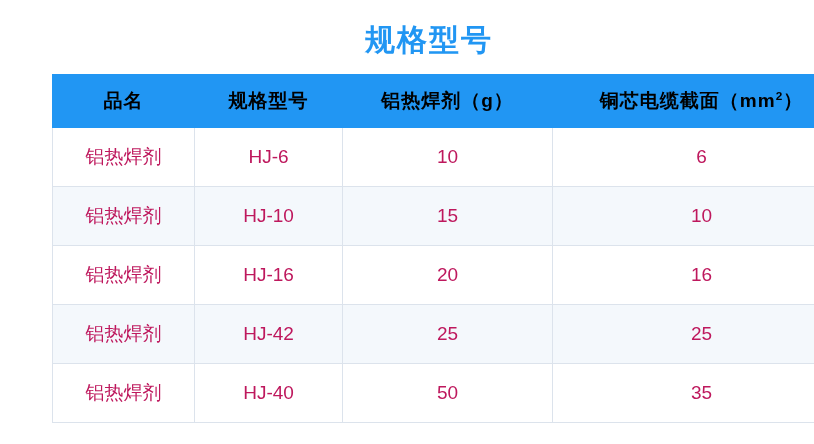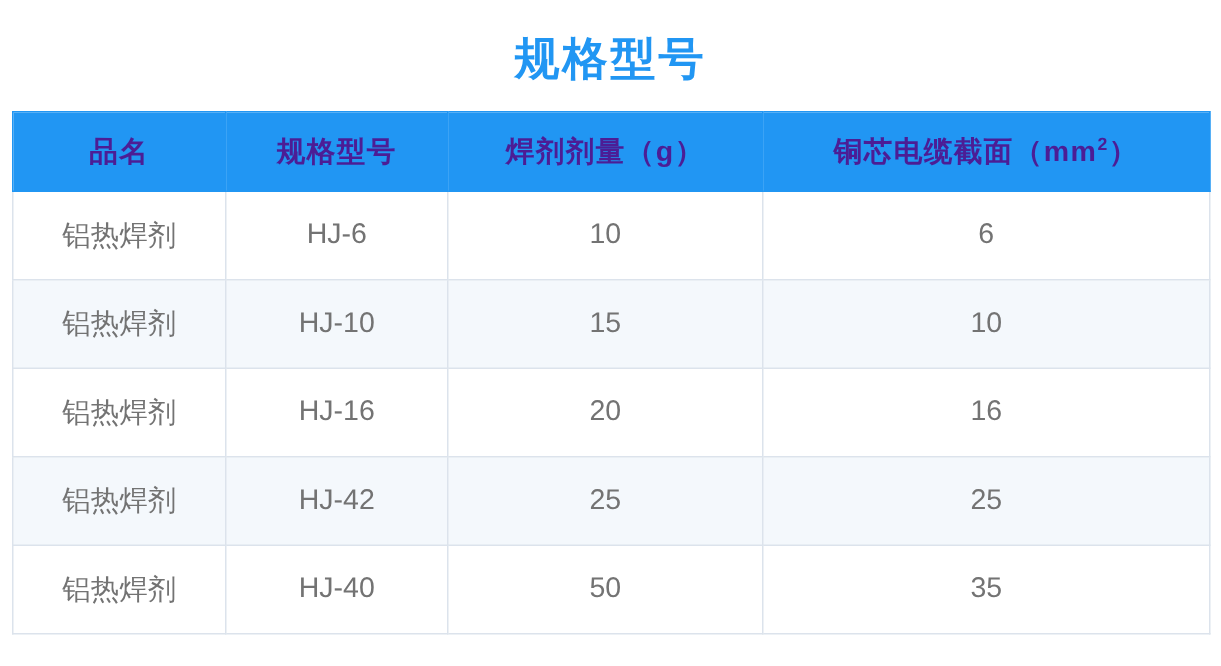--- a/index.html
+++ b/index.html
@@ -11,20 +11,21 @@
     height: 444px;
     background: #ffffff;
     font-family: "Liberation Sans", sans-serif;
     overflow: hidden;
   }
   .page {
     width: 814px;
     height: 444px;
     position: relative;
     box-sizing: border-box;
+    padding-left: 44px;
   }
   .title {
     text-align: center;
     color: #2196f3;
     font-size: 30px;
     font-weight: bold;
     letter-spacing: 2px;
     padding-top: 22px;
     padding-bottom: 16px;
     line-height: 1.2;
@@ -32,25 +33,25 @@
   table.spec {
     width: 798px;
     margin: 0 8px;
     border-collapse: collapse;
     table-layout: fixed;
   }
   table.spec th, table.spec td {
     border: 1px solid #dce3ec;
     text-align: center;
     vertical-align: middle;
-    color: #737373;
+    color: #be185d;
   }
   table.spec thead th {
     background: #2196f3;
-    color: #4c1d95;
+    color: #000000;
     font-size: 19px;
     font-weight: bold;
     height: 50px;
     border-color: #2196f3;
     letter-spacing: 1px;
   }
   table.spec tbody td {
     height: 56px;
     font-size: 19px;
     font-weight: normal;
@@ -80,21 +81,21 @@
     <colgroup>
       <col class="col-1">
       <col class="col-2">
       <col class="col-3">
       <col class="col-4">
     </colgroup>
     <thead>
       <tr>
         <th>品名</th>
         <th>规格型号</th>
-        <th>焊剂剂量（g）</th>
+        <th>铝热焊剂（g）</th>
         <th>铜芯电缆截面（mm<sup>2</sup>）</th>
       </tr>
     </thead>
     <tbody>
       <tr>
         <td>铝热焊剂</td>
         <td>HJ-6</td>
         <td>10</td>
         <td>6</td>
       </tr>

